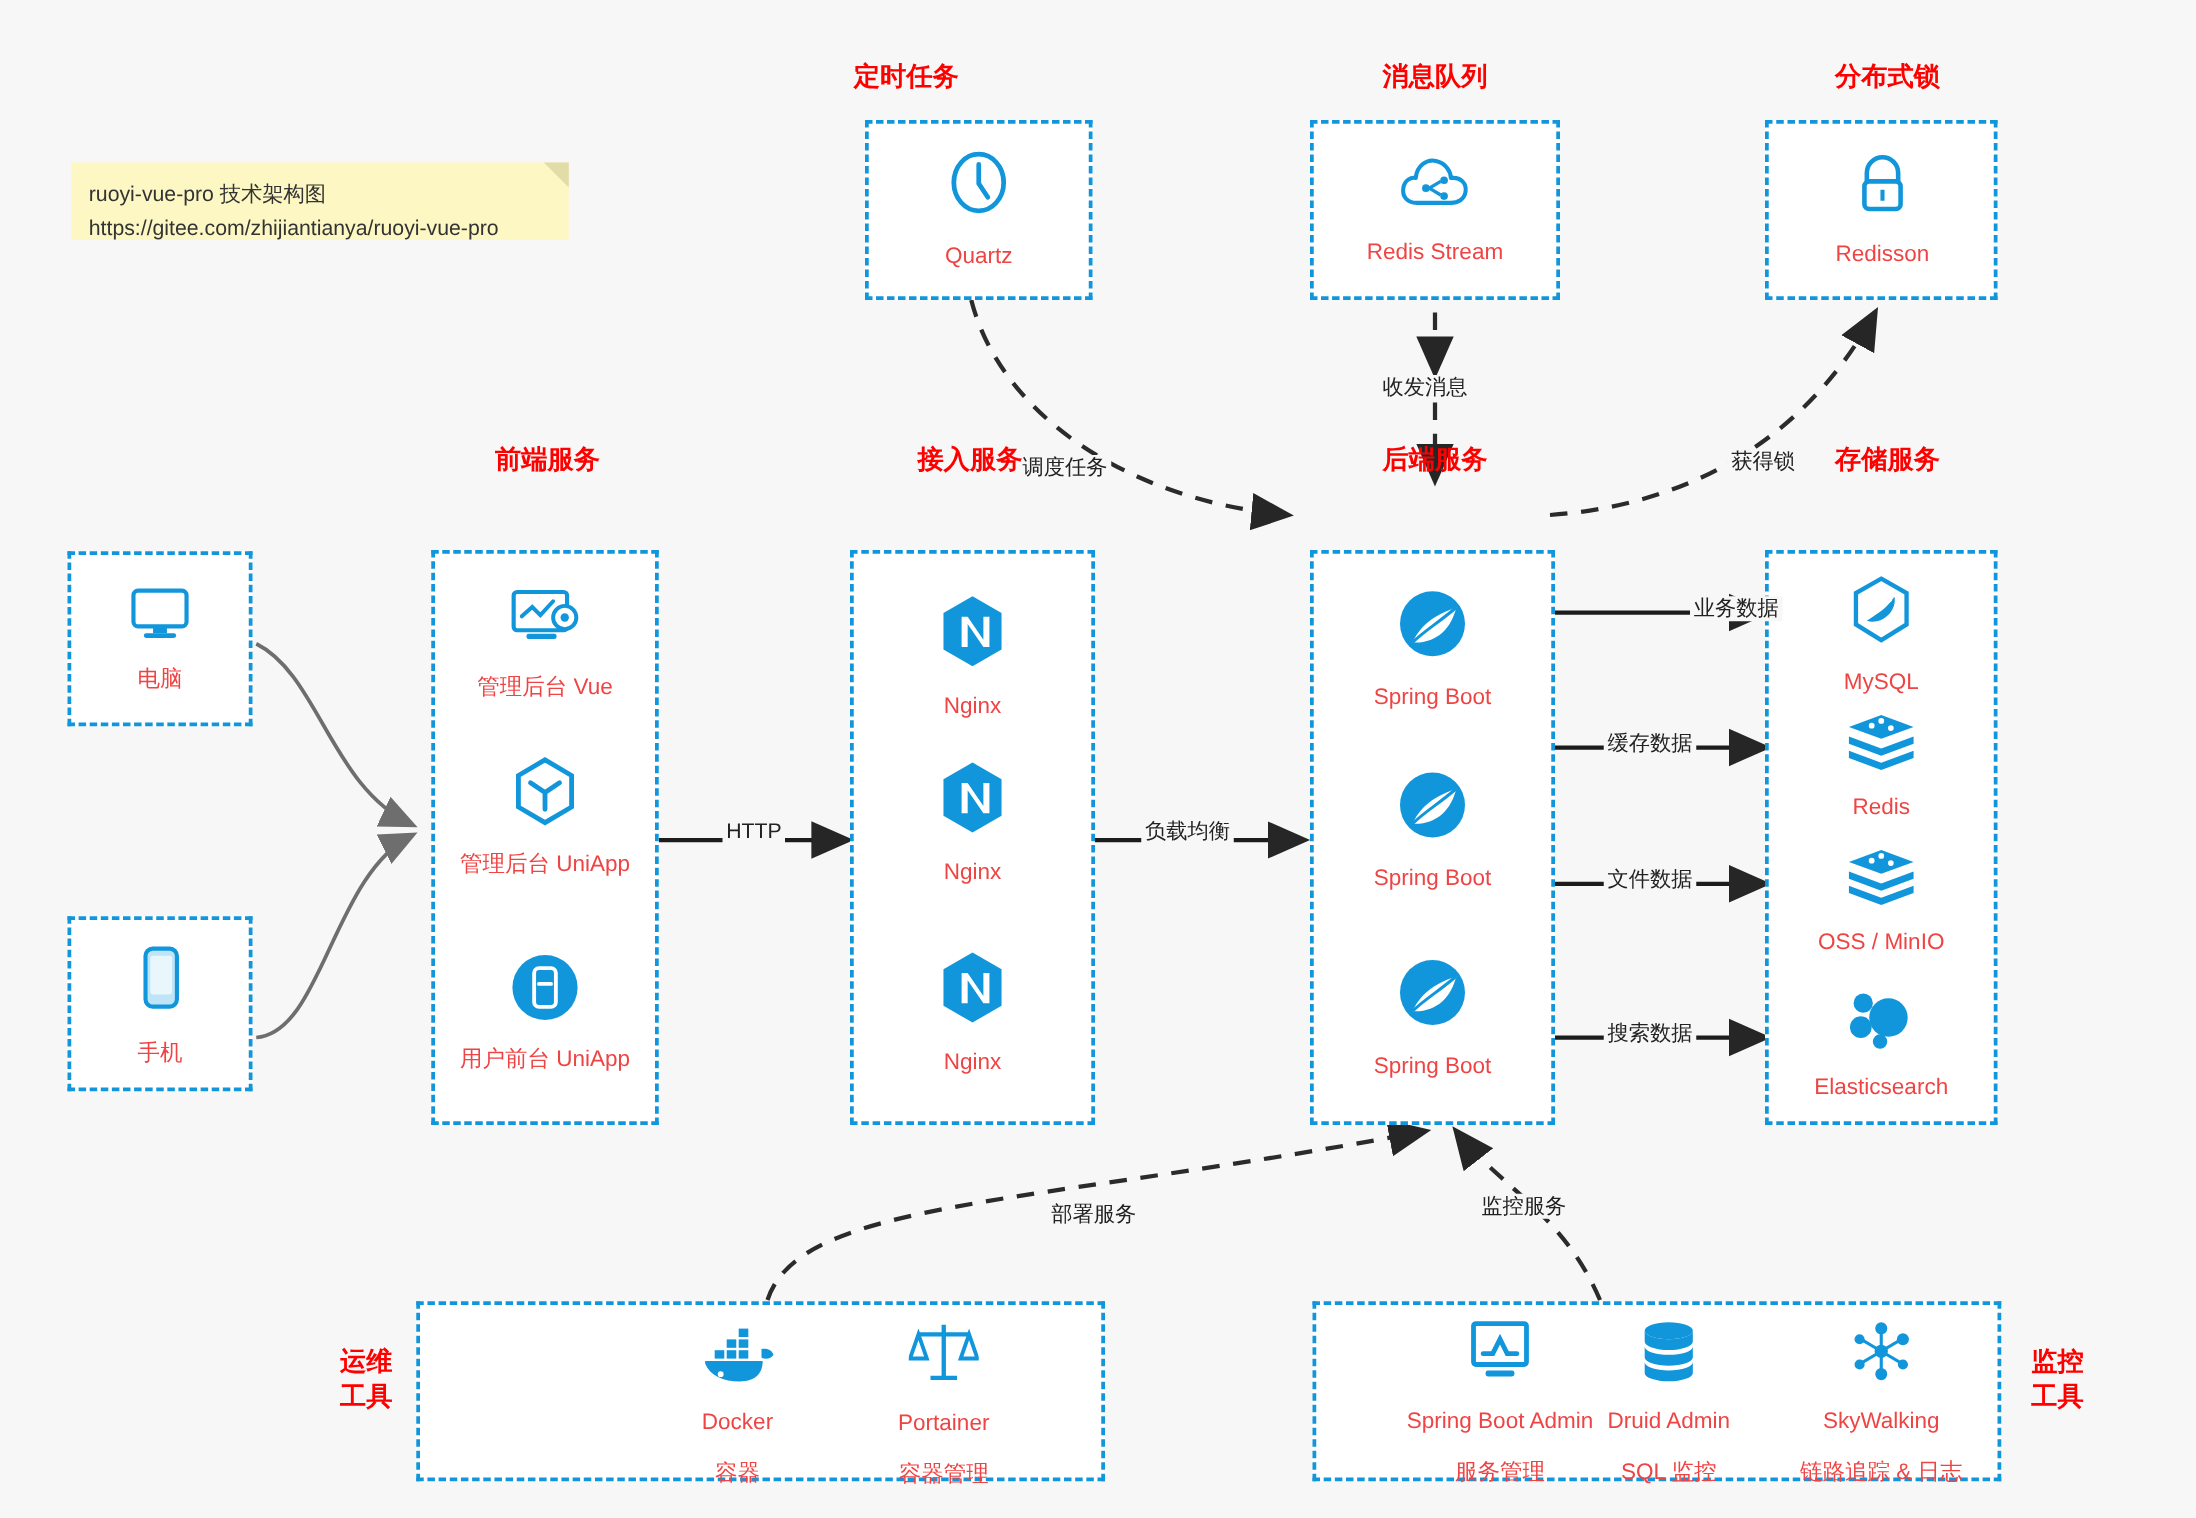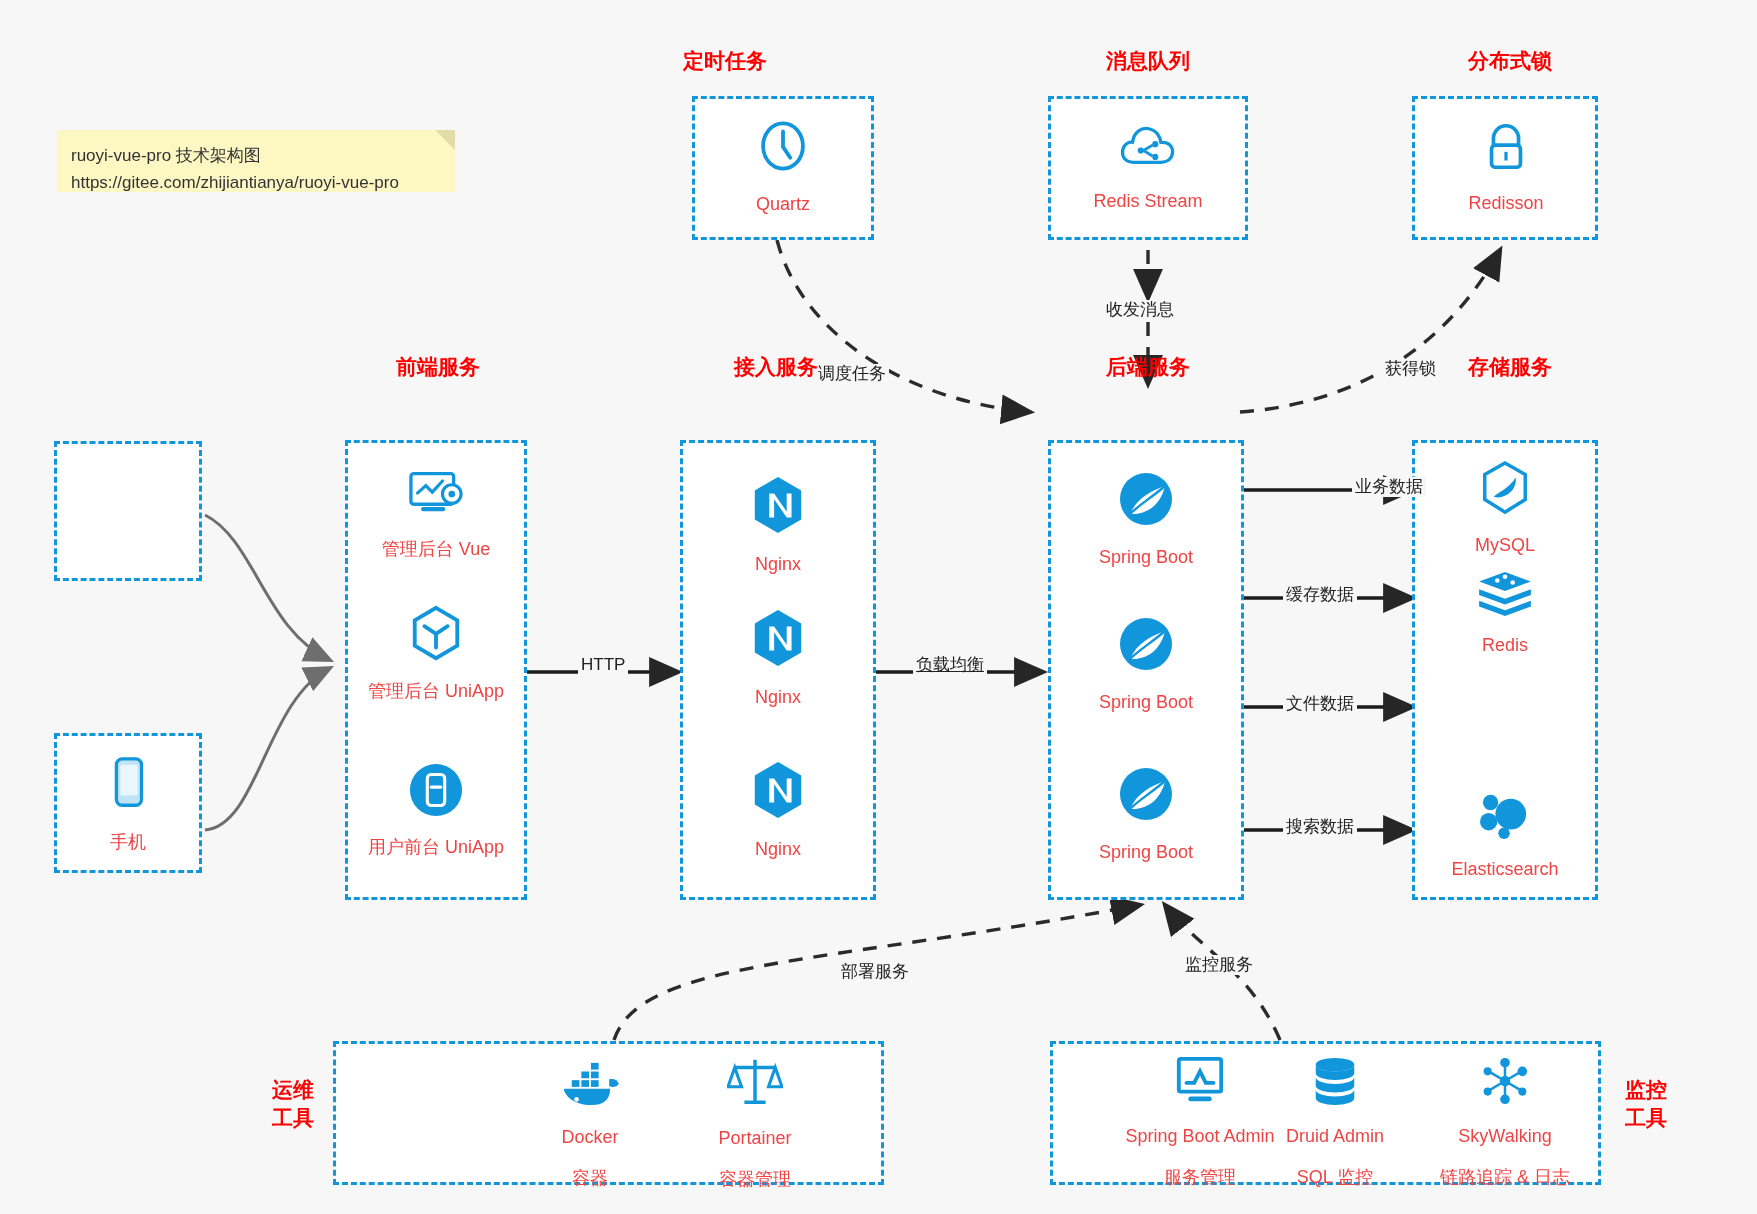--- a/index.html
+++ b/index.html
@@ -136,20 +136,28 @@
       <line x1="28" y1="33" x2="28" y2="42" stroke="#1296db" stroke-width="3.4"></line>
     </svg>
     <div class="cap">Redisson</div>
   </div>
 
   <div class="elabel" style="left:815px;top:364px;">调度任务</div>
   <div class="elabel" style="left:1103px;top:300px;">收发消息</div>
   <div class="elabel" style="left:1382px;top:359px;">获得锁</div>
 
   <div class="box" style="left:54px;top:441px;width:148px;height:140px;"></div>
+  <div class="node" style="left:62px;top:466px;width:132px;">
+    <svg class="ic" width="56" height="48" viewBox="0 0 60 52">
+      <rect x="7" y="7" width="46" height="31" rx="4" fill="none" stroke="#1296db" stroke-width="3.6"></rect>
+      <rect x="24" y="38" width="12" height="6" fill="#1296db"></rect>
+      <rect x="16" y="44" width="28" height="4" rx="2" fill="#1296db"></rect>
+    </svg>
+    <div class="cap">电脑</div>
+  </div>
 
   <div class="box" style="left:54px;top:733px;width:148px;height:140px;"></div>
   <div class="node" style="left:62px;top:755px;width:132px;">
     <svg class="ic" width="44" height="58" viewBox="0 0 44 60">
       <rect x="10" y="4" width="26" height="48" rx="6" fill="#bfe4f7" stroke="#1296db" stroke-width="3.4"></rect>
       <rect x="14" y="10" width="18" height="32" rx="2" fill="#ffffff" opacity="0.65"></rect>
     </svg>
     <div class="cap">手机</div>
   </div>
 
@@ -206,21 +214,21 @@
   </div>
 
   <div class="node" style="left:702px;top:760px;width:152px;">
     <svg class="ic" width="56" height="60" viewBox="0 0 56 62">
       <path d="M28 2 L52 16 L52 46 L28 60 L4 46 L4 16 Z" fill="#1296db"></path>
       <path d="M19 44 L19 19 L24 19 L37 38 L37 19 L42 19 L42 44 L37 44 L24 25 L24 44 Z" fill="#ffffff"></path>
     </svg>
     <div class="cap">Nginx</div>
   </div>
 
-  <div class="elabel" style="left:913px;top:655px;text-decoration:underline;">负载均衡</div>
+  <div class="elabel" style="left:913px;top:655px;">负载均衡</div>
 
   <div class="gtitle" style="left:1078px;top:353px;width:140px;">后端服务</div>
   <div class="box" style="left:1048px;top:440px;width:196px;height:460px;"></div>
 
   <div class="node" style="left:1070px;top:470px;width:152px;">
     <svg class="ic" width="58" height="58" viewBox="0 0 58 58">
       <path d="M29 3 A26 26 0 1 0 29 55 A26 26 0 0 0 29 3 Z" fill="#1296db"></path>
       <path d="M13 44 C20 28 34 21 48 16 C44 33 32 45 13 44 Z" fill="#ffffff"></path>
       <path d="M13 44 C22 35 34 28 48 16" fill="none" stroke="#1296db" stroke-width="2.4"></path>
     </svg>
@@ -267,20 +275,31 @@
       <path d="M30 2 L57 12 L30 22 L3 12 Z" fill="#1296db"></path>
       <path d="M3 20 L30 30 L57 20 L57 26 L30 36 L3 26 Z" fill="#1296db"></path>
       <path d="M3 32 L30 42 L57 32 L57 38 L30 48 L3 38 Z" fill="#1296db"></path>
       <circle cx="22" cy="11" r="2.4" fill="#ffffff"></circle>
       <circle cx="38" cy="13" r="2.4" fill="#ffffff"></circle>
       <circle cx="30" cy="7" r="2.4" fill="#ffffff"></circle>
     </svg>
     <div class="cap">Redis</div>
   </div>
 
+  <div class="node" style="left:1429px;top:678px;width:152px;">
+    <svg class="ic" width="58" height="46" viewBox="0 0 60 48">
+      <path d="M30 2 L57 12 L30 22 L3 12 Z" fill="#1296db"></path>
+      <path d="M3 20 L30 30 L57 20 L57 26 L30 36 L3 26 Z" fill="#1296db"></path>
+      <path d="M3 32 L30 42 L57 32 L57 38 L30 48 L3 38 Z" fill="#1296db"></path>
+      <circle cx="22" cy="11" r="2.4" fill="#ffffff"></circle>
+      <circle cx="38" cy="13" r="2.4" fill="#ffffff"></circle>
+      <circle cx="30" cy="7" r="2.4" fill="#ffffff"></circle>
+    </svg>
+    <div class="cap">OSS / MinIO</div>
+  </div>
 
   <div class="node" style="left:1429px;top:790px;width:152px;">
     <svg class="ic" width="56" height="50" viewBox="0 0 58 52">
       <circle cx="35" cy="25" r="16" fill="#1296db"></circle>
       <circle cx="14" cy="13" r="8" fill="#1296db"></circle>
       <circle cx="12" cy="33" r="9" fill="#1296db"></circle>
       <circle cx="28" cy="45" r="6" fill="#1296db"></circle>
     </svg>
     <div class="cap">Elasticsearch</div>
   </div>

